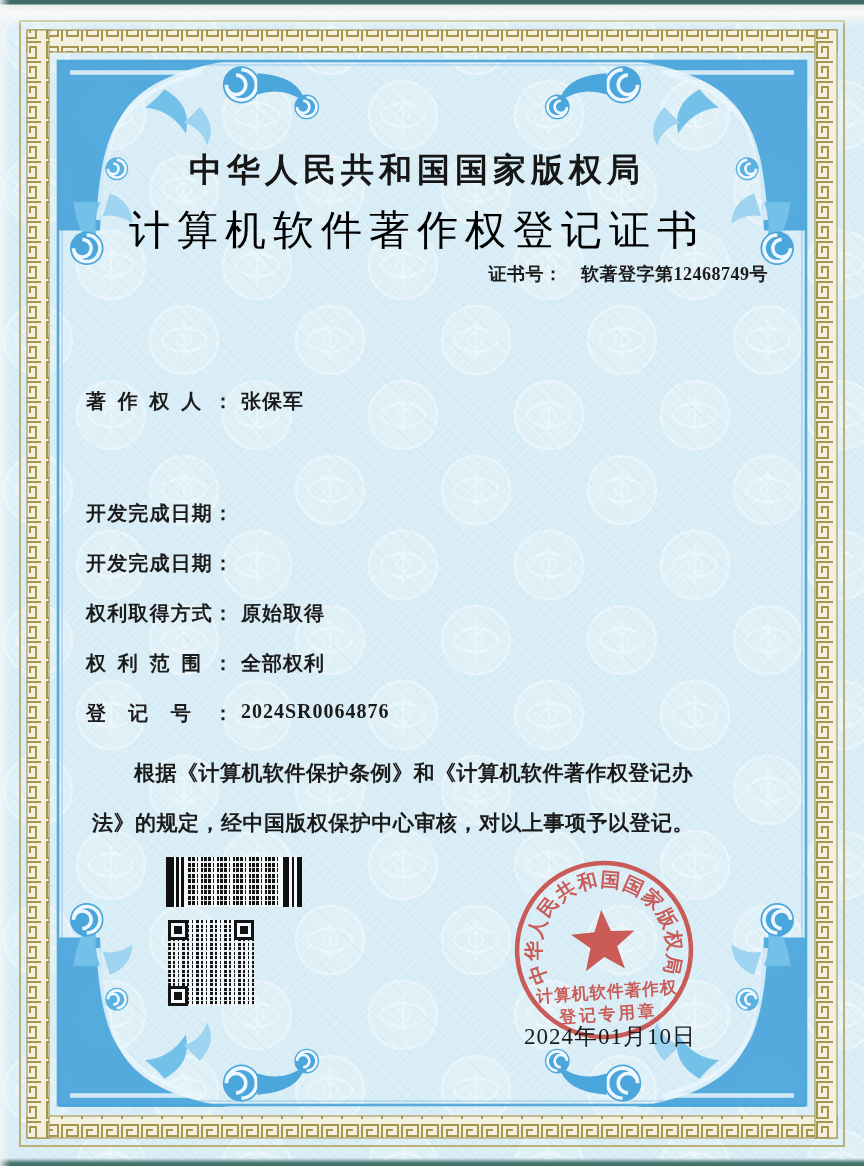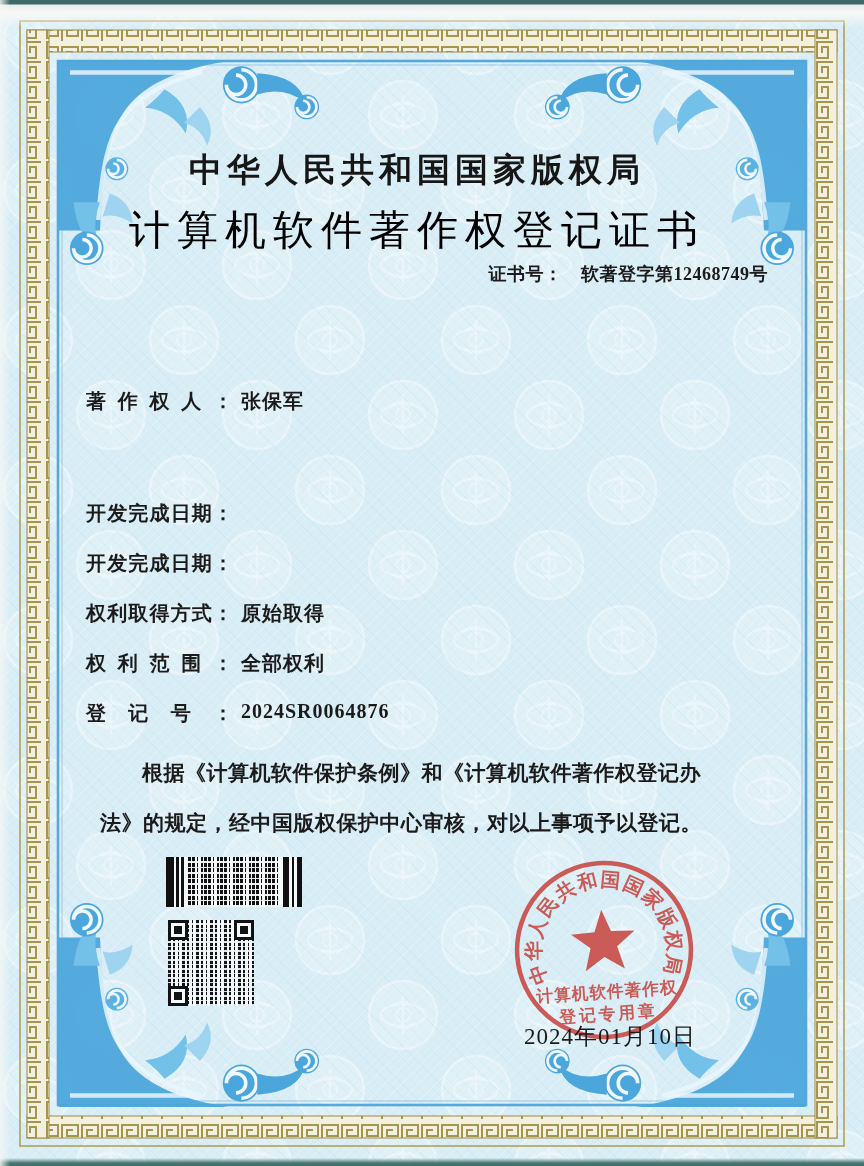--- a/index.html
+++ b/index.html
@@ -37,21 +37,21 @@
     font-size:33px;font-weight:700;letter-spacing:5px;color:#161616;}
   .cert-title{position:absolute;left:0;right:30px;top:203px;text-align:center;
     font-size:41px;font-weight:400;letter-spacing:7px;color:#000000;}
   .cert-no{position:absolute;right:96px;top:262px;font-size:18px;font-weight:700;letter-spacing:.5px;}
   .row{position:absolute;left:86px;display:flex;align-items:flex-start;}
   .lbl{display:inline-block;width:147px;flex:0 0 147px;font-size:20px;font-weight:700;
     text-align:justify;text-align-last:justify;letter-spacing:0;}
   .val{display:inline-block;margin-left:8px;font-size:20px;font-weight:700;letter-spacing:1px;}
   .val.name{width:490px;line-height:25px;letter-spacing:1.2px;}
   .statement{position:absolute;left:92px;top:748px;width:612px;font-size:21px;font-weight:700;
-    line-height:50px;text-indent:2em;letter-spacing:.5px;margin-left:8px;}
+    line-height:50px;text-indent:2em;letter-spacing:.5px;}
   .issue-date{position:absolute;left:524px;top:1021px;font-size:23px;font-weight:400;
     letter-spacing:1px;z-index:7;}
   
   .barcode{position:absolute;left:166px;top:857px;width:136px;height:50px;z-index:5;}
   .bc{position:absolute;top:0;bottom:0;}
   .bc-l{left:0;width:22px;background:linear-gradient(90deg,#101010 0 8px,#f5fafc 8px 10px,#101010 10px 13px,#f5fafc 13px 15px,#101010 15px 18px,#f5fafc 18px 22px);}
   .bc-r{right:0;width:22px;background:linear-gradient(90deg,#f5fafc 0 3px,#101010 3px 9px,#f5fafc 9px 12px,#101010 12px 14px,#f5fafc 14px 17px,#101010 17px 22px);}
   .bc-m{left:22px;right:22px;
     background-image:
       repeating-linear-gradient(0deg,rgba(248,251,252,.95) 0 2px,rgba(248,251,252,0) 2px 6px,rgba(248,251,252,.9) 6px 7px,rgba(248,251,252,0) 7px 11px),

